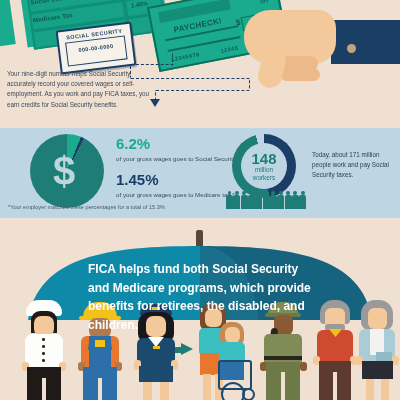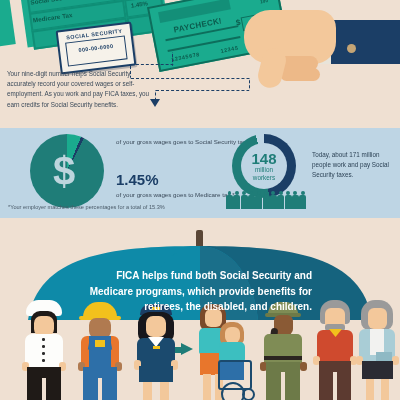--- a/index.html
+++ b/index.html
@@ -146,22 +146,22 @@
   .mil-text{
     position:absolute;left:312px;top:150px;width:86px;
     font-size:6.3px;line-height:1.55;color:#2d4356;
   }
 
   
   .umb-zone{position:absolute;left:0;top:218px;width:400px;height:182px;background:#efe0d2;overflow:hidden;}
   .handle{position:absolute;left:196px;top:12px;width:7px;height:22px;background:#5a4636;border-radius:2px;}
   .umbrella{position:absolute;left:28px;top:28px;width:344px;height:74px;}
   .umb-txt{
-    position:absolute;left:60px;top:22px;width:224px;text-align:right;
-    color:#ffffff;font-size:10px;font-weight:bold;line-height:1.55;z-index:5;
+    position:absolute;left:60px;top:14px;width:224px;text-align:left;
+    color:#ffffff;font-size:12px;font-weight:bold;line-height:1.55;z-index:5;
   }
 
   
   .figs{position:absolute;left:0;top:300px;width:400px;height:100px;}
   .fig{position:absolute;bottom:0;}
   .arrow{position:absolute;left:160px;bottom:44px;width:34px;height:13px;}
   .arrow .shaft{position:absolute;left:0;top:4px;width:23px;height:6px;background:#1f7d78;}
   .arrow .head{
     position:absolute;left:21px;top:0;width:0;height:0;
     border-top:6.5px solid transparent;border-bottom:6.5px solid transparent;
@@ -233,20 +233,21 @@
 
   <div class="blue-panel"></div>
 
   <div class="pie-wrap">
     <div class="pie">
       <div class="sym">$</div>
     </div>
   </div>
 
   <div class="stat" style="top:136px;">
+    <div class="big g">6.2%</div>
     <div class="sub">of your gross wages goes to Social Security tax.*</div>
   </div>
 
   <div class="stat" style="top:172px;">
     <div class="big n">1.45%</div>
     <div class="sub">of your gross wages goes to Medicare tax.*</div>
   </div>
 
   <div class="footnote">*Your employer matches these percentages for a total of 15.3%</div>
 

